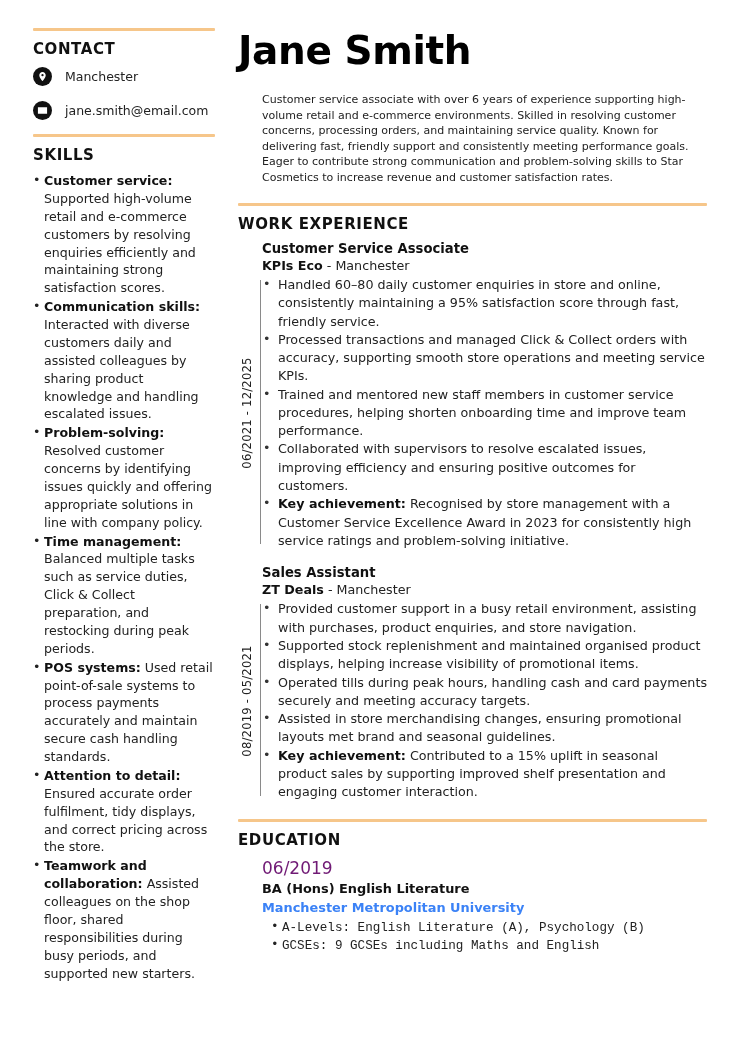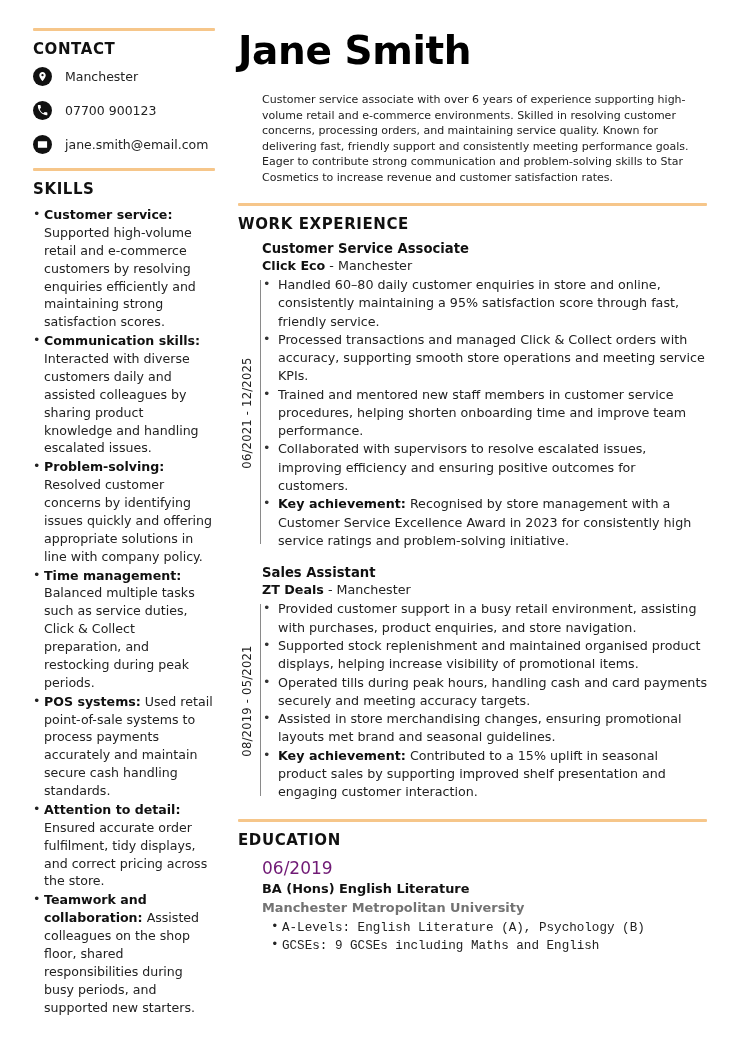--- a/index.html
+++ b/index.html
@@ -183,21 +183,21 @@
     left: -3px;
     top: -1px;
     color: #333;
     font-size: 12.7px;
   }
   ul.bullets li b { font-weight: bold; color: #111; }
 
   .edu-block { margin-left: 24px; }
   .edu-date { font-size: 17px; color: #701a75; line-height: 1.45; }
   .edu-degree { font-size: 12.9px; font-weight: bold; color: #111; line-height: 1.45; }
-  .edu-school { font-size: 12.9px; font-weight: bold; color: #737373; line-height: 1.45; }
+  .edu-school { font-size: 12.9px; font-weight: bold; color: #3b82f6; line-height: 1.45; }
   ul.edu-points { list-style: none; margin-top: 1px; padding-left: 9px; }
   ul.edu-points li {
     position: relative;
     padding-left: 11px;
     font-size: 12.6px;
     line-height: 1.45;
     color: #222;
     font-family: Liberation Mono, monospace;
   }
   ul.edu-points li::before {
@@ -222,28 +222,20 @@
 
       <div class="contact-row">
         <span class="cicon">
           <svg width="11" height="11" viewBox="0 0 24 24">
               <path fill="#fff" d="M12 2c-3.9 0-7 3.1-7 7 0 5.2 7 13 7 13s7-7.8 7-13c0-3.9-3.1-7-7-7zm0 9.5a2.5 2.5 0 1 1 0-5 2.5 2.5 0 0 1 0 5z"></path>
             </svg>
         </span>
         <span class="ctext">Manchester</span>
       </div>
 
-      <div class="contact-row">
-        <span class="cicon">
-          <svg width="11" height="11" viewBox="0 0 24 24">
-              <path fill="#fff" d="M6.6 10.8c1.6 3.1 4.2 5.7 7.3 7.3l2.4-2.4c.3-.3.8-.4 1.2-.3 1.2.4 2.5.6 3.9.6.7 0 1.2.5 1.2 1.2V21c0 .7-.5 1.2-1.2 1.2C11.3 22.2 1.8 12.7 1.8 1.2 1.8.5 2.3 0 3 0h3.8c.7 0 1.2.5 1.2 1.2 0 1.3.2 2.6.6 3.9.1.4 0 .9-.3 1.2l-2.4 2.4z"></path>
-            </svg>
-        </span>
-        <span class="ctext">07700 900123</span>
-      </div>
 
       <div class="contact-row">
         <span class="cicon">
           <svg width="11" height="11" viewBox="0 0 24 24">
               <path fill="#fff" d="M2 5h20v14H2V5zm10 7.3L3.6 6.5h16.8L12 12.3z"></path>
             </svg>
         </span>
         <span class="ctext">jane.smith@email.com</span>
       </div>
 
@@ -271,21 +263,21 @@
     <h1 class="name">Jane Smith</h1>
     <p class="summary">Customer service associate with over 6 years of experience supporting high-volume retail and e-commerce environments. Skilled in resolving customer concerns, processing orders, and maintaining service quality. Known for delivering fast, friendly support and consistently meeting performance goals. Eager to contribute strong communication and problem-solving skills to Star Cosmetics to increase revenue and customer satisfaction rates.</p>
 
     <section class="msection">
       <div class="rule"></div>
       <div class="m-head">WORK EXPERIENCE</div>
 
       <div class="job">
         <div class="job-title">Customer Service Associate</div>
         <div class="job-company">
-          <b>Click Eco</b><span> - </span><span>Manchester</span>
+          <b>KPIs Eco</b><span> - </span><span>Manchester</span>
         </div>
         <div class="job-body">
           <div class="daterail">
             <span>06/2021 - 12/2025</span>
           </div>
           <div class="timeline"></div>
           <ul class="bullets">
             <li><b></b><span>Handled 60–80 daily customer enquiries in store and online, consistently maintaining a 95% satisfaction score through fast, friendly service.</span></li>
             <li><b></b><span>Processed transactions and managed Click &amp; Collect orders with accuracy, supporting smooth store operations and meeting service KPIs.</span></li>
             <li><b></b><span>Trained and mentored new staff members in customer service procedures, helping shorten onboarding time and improve team performance.</span></li>

